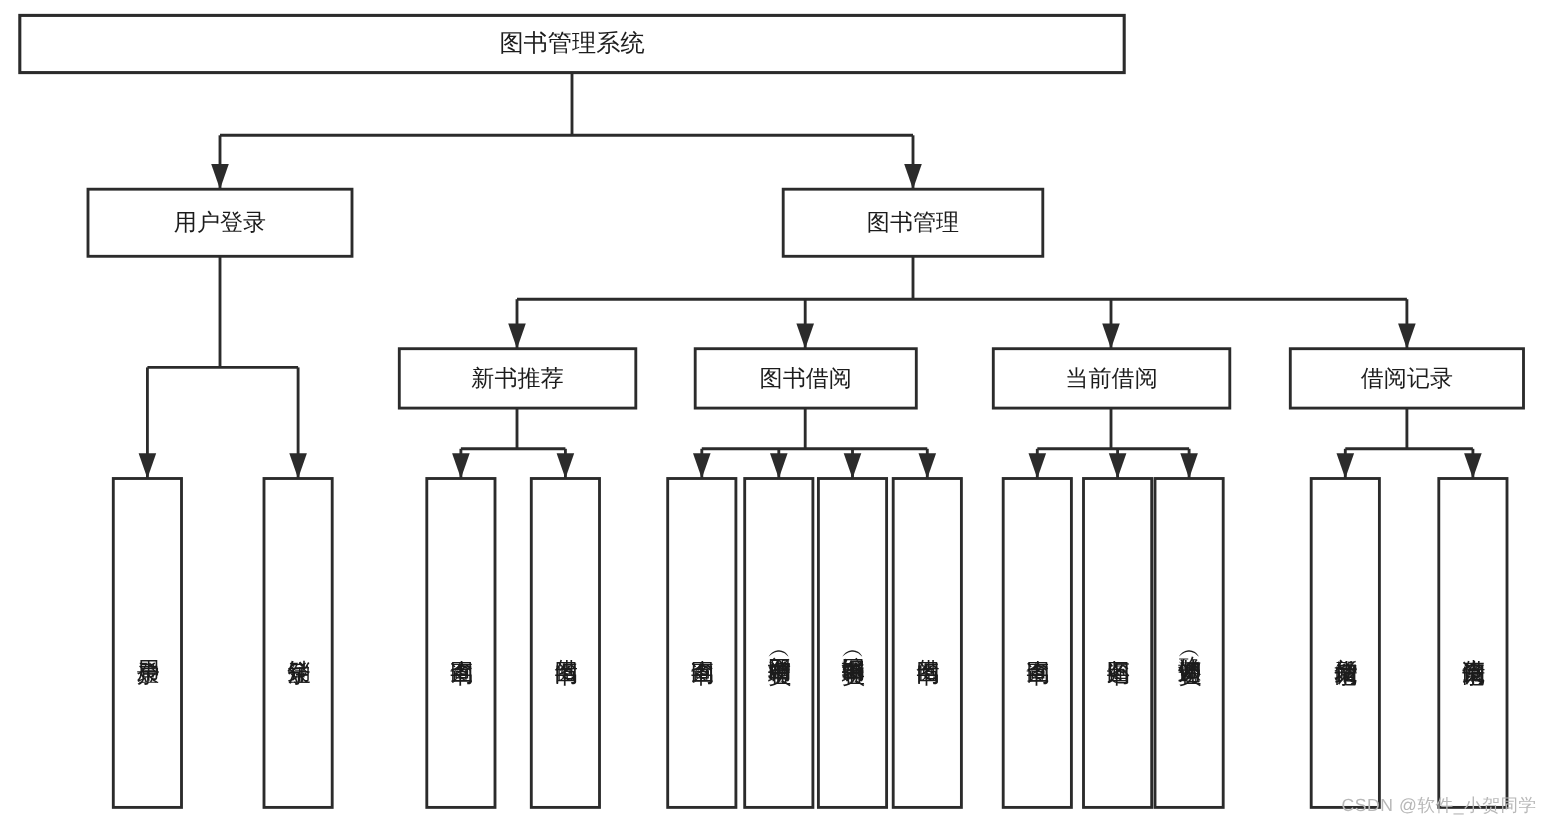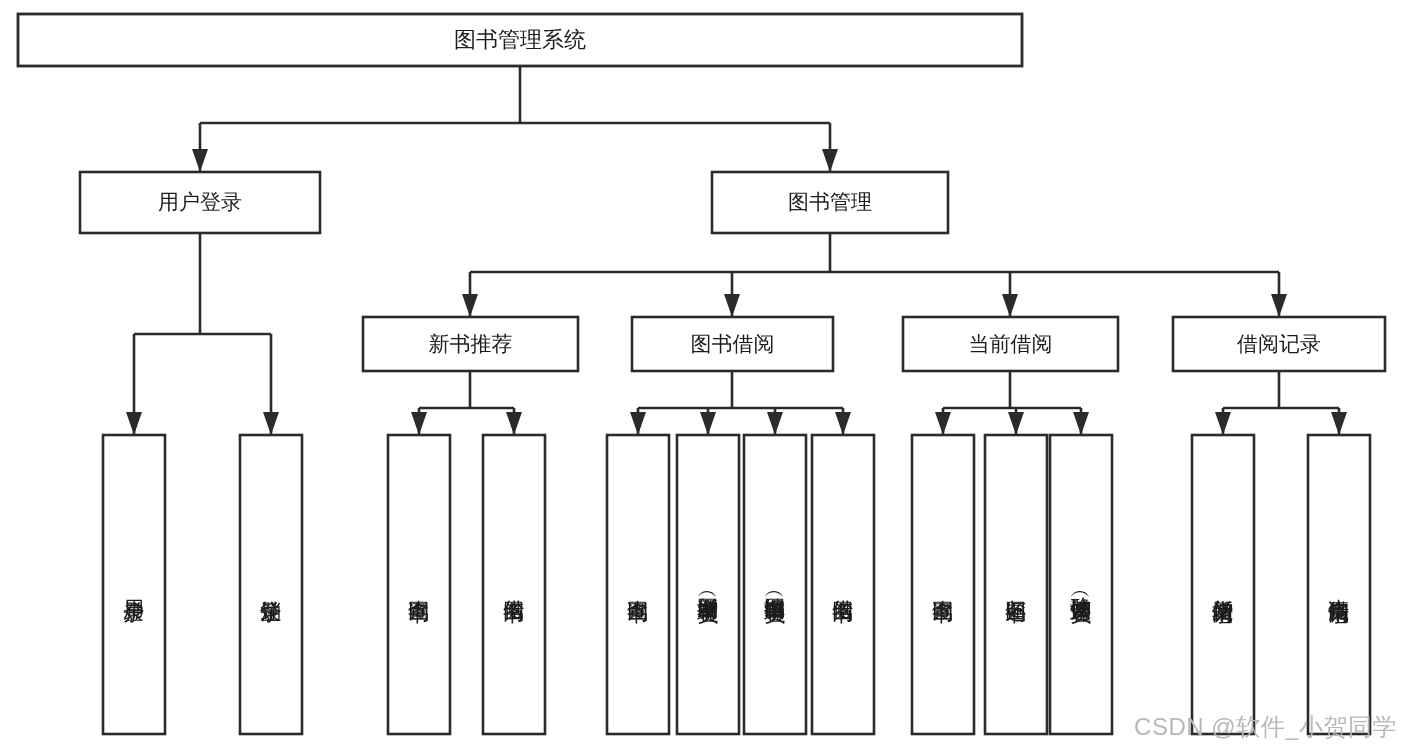--- a/index.html
+++ b/index.html
@@ -65,21 +65,21 @@
     line-height: 1.12;
     color: #1c1c1c;
     letter-spacing: 1px;
     white-space: nowrap;
   }
   .watermark {
     position: absolute;
     right: 8px;
     bottom: 4px;
     font-family: "Liberation Sans", "DejaVu Sans", sans-serif;
-    font-size: 24px;
+    font-size: 16px;
     color: #b8b8b8;
     letter-spacing: 0.5px;
     user-select: none;
   }
 </style>
 </head>
 <body>
 
 <div id="stage">
 

